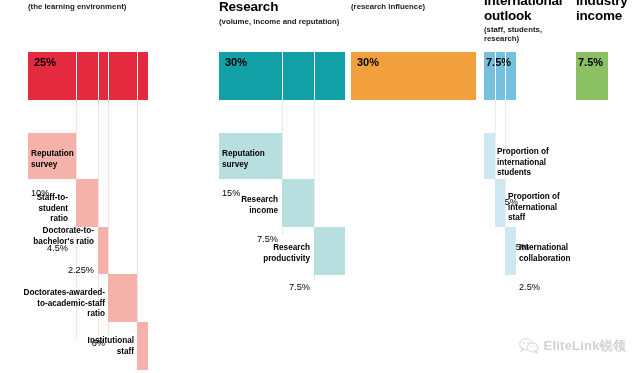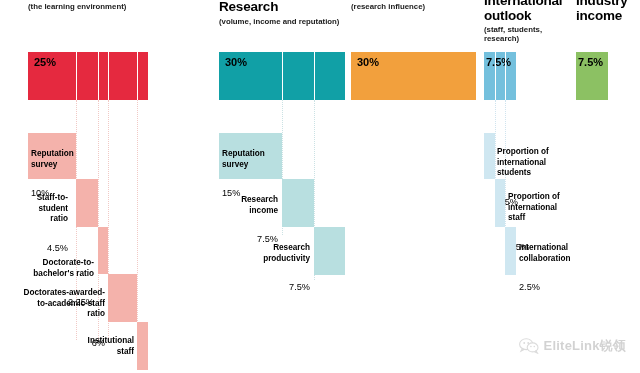--- a/index.html
+++ b/index.html
@@ -167,21 +167,21 @@
 
   <div class="sub-bar" style="left:76px; top:179px; width:21.6px; height:48px; background:#f4b2ab;"></div>
   <div class="sub-label right" style="left:4px; top:182px; width:64px;">
     <span>Staff-to-
 student
 ratio</span>
     <span class="sub-value">4.5%</span>
   </div>
 
   <div class="sub-bar" style="left:97.6px; top:227px; width:10.8px; height:47px; background:#f4b2ab;"></div>
-  <div class="sub-label right" style="left:6px; top:247px; width:88px;">
+  <div class="sub-label right" style="left:6px; top:215px; width:88px;">
     <span>Doctorate-to-
 bachelor's ratio</span>
     <span class="sub-value">2.25%</span>
   </div>
 
   <div class="sub-bar" style="left:108.4px; top:274px; width:28.8px; height:48px; background:#f4b2ab;"></div>
   <div class="sub-label right" style="left:2px; top:277px; width:103px;">
     <span>Doctorates-awarded-
 to-academic-staff
 ratio</span>

